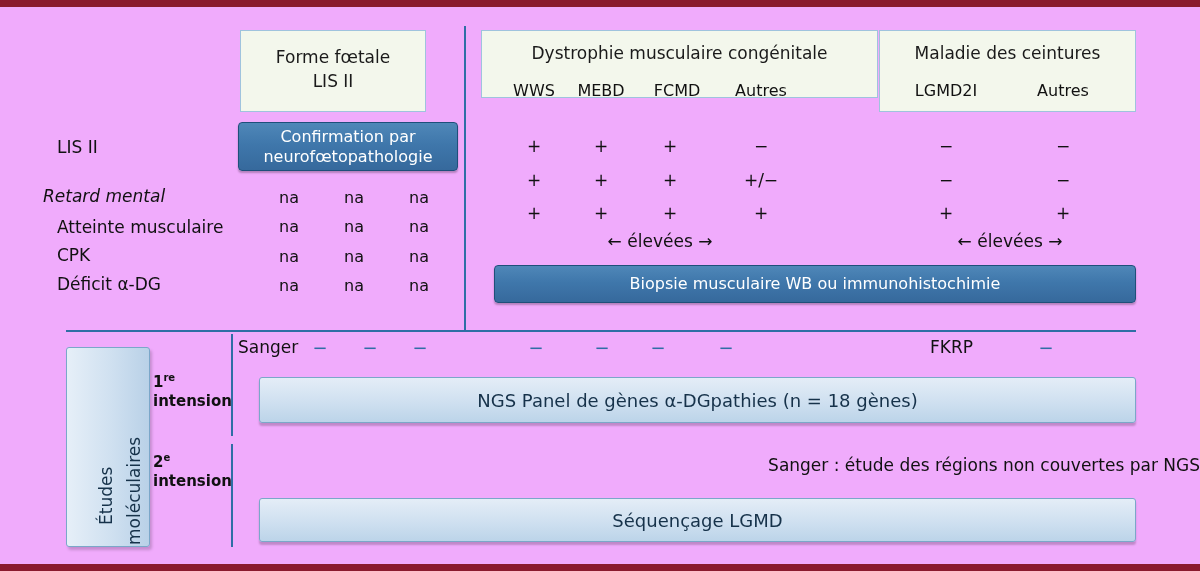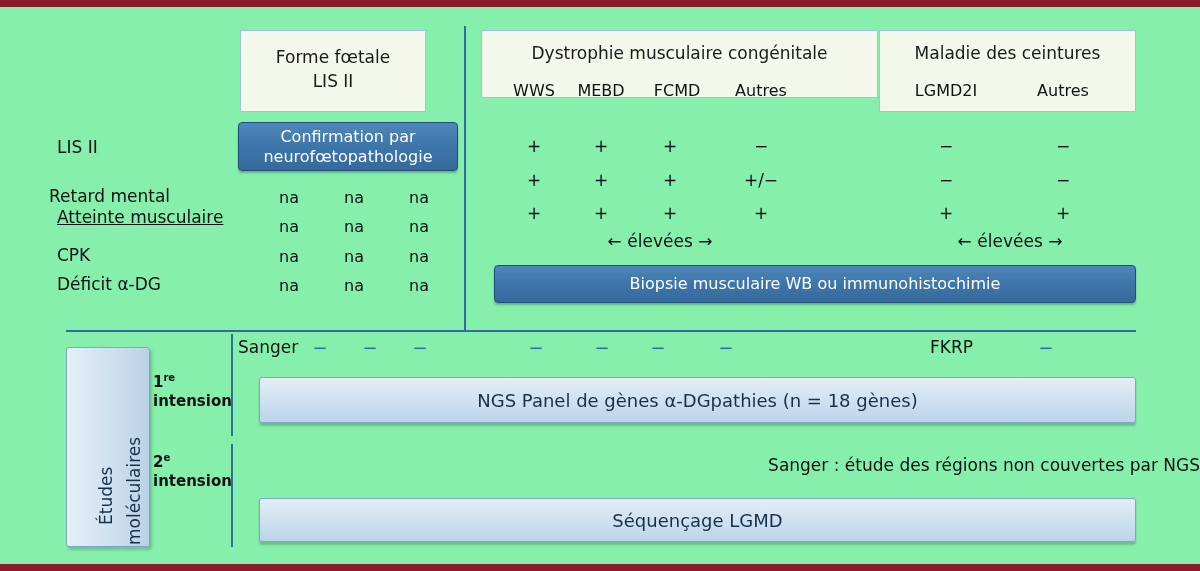--- a/index.html
+++ b/index.html
@@ -4,21 +4,21 @@
 <style>
   html, body {
     margin: 0;
     padding: 0;
     background: #ffffff;
   }
   #page {
     position: relative;
     width: 1200px;
     height: 571px;
-    background: #86efac;
+    background: #f0abfc;
     font-family: "DejaVu Sans", sans-serif;
     overflow: hidden;
   }
   #topbar {
     position: absolute;
     left: 0; top: 0;
     width: 1200px; height: 7px;
     background: #8a1b2e;
   }
   #bottombar {
@@ -167,22 +167,22 @@
     <div class="hdr-title" style="margin-top:10px;">Maladie des ceintures</div>
   </div>
   <div class="cell" style="left:896px; top:81px; width:100px;">LGMD2I</div>
   <div class="cell" style="left:1018px; top:81px; width:90px;">Autres</div>
 
   <div class="vline" style="left:464px; top:26px; width:2px; height:305px;"></div>
 
   <div class="hline" style="left:66px; top:330px; width:1070px; height:2px;"></div>
 
   <div class="rowlabel" style="left:57px; top:137px;">LIS II</div>
-  <div class="rowlabel" style="left:49px; top:186px;">Retard mental</div>
-  <div class="rowlabel" style="left:57px; top:207px;text-decoration:underline;">Atteinte musculaire</div>
+  <div class="rowlabel" style="left:43px; top:186px;font-style:italic;">Retard mental</div>
+  <div class="rowlabel" style="left:57px; top:217px;">Atteinte musculaire</div>
   <div class="rowlabel" style="left:57px; top:245px;text-align:center;">CPK</div>
   <div class="rowlabel" style="left:57px; top:274px;">Déficit α-DG</div>
 
   <div class="bluebox" style="left:238px; top:122px; width:220px; height:49px; flex-direction:column;">
     <span>Confirmation par</span>
     <span>neurofœtopathologie</span>
   </div>
 
   <div class="cell" style="left:263px; top:188px; width:52px;">na</div>
   <div class="cell" style="left:328px; top:188px; width:52px;">na</div>

